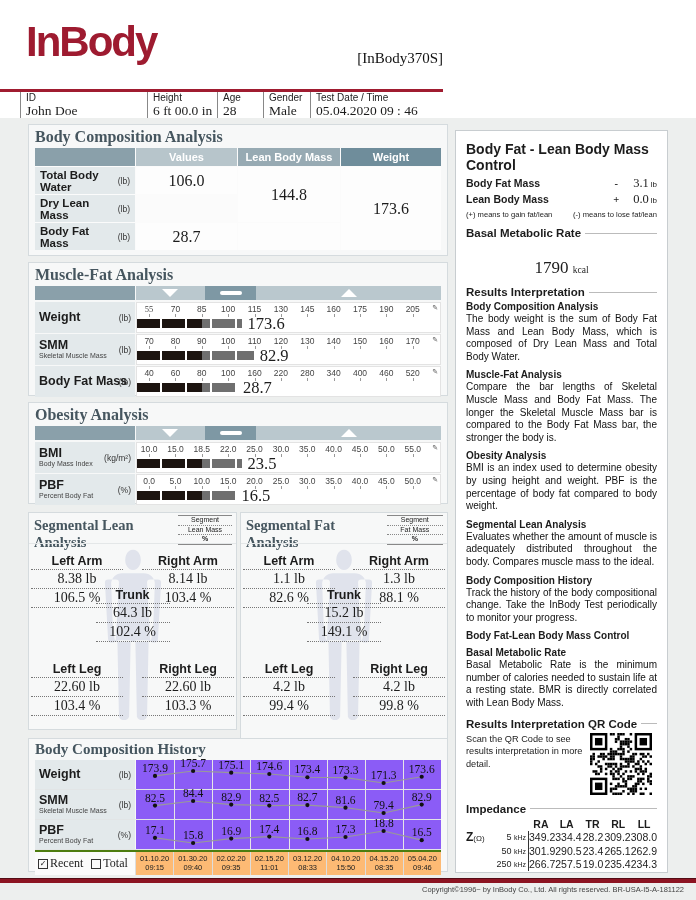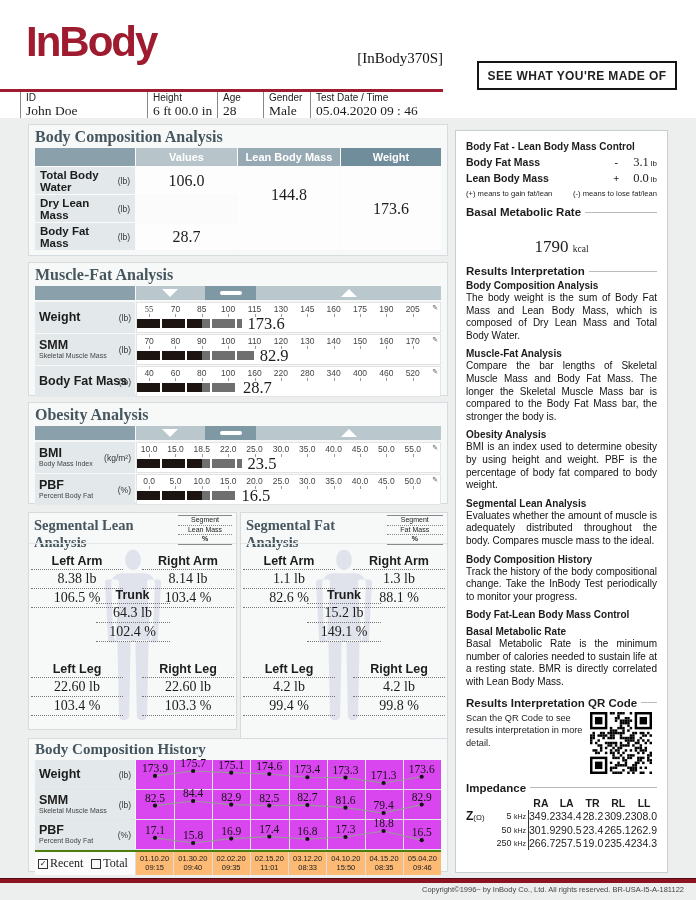--- a/index.html
+++ b/index.html
@@ -74,36 +74,36 @@
   .pname{font-size:12.5px;font-weight:bold;border-bottom:1px dotted #777;padding-bottom:1px}
   .pval,.ppct{font-family:"Liberation Serif",serif;font-size:14px;
               border-bottom:1px dotted #777;padding:1px 0}
   .p-la{left:2px;top:10px;width:92px}.p-ra{right:2px;top:10px;width:92px}
   .p-tr{left:50%;margin-left:-37px;top:44px;width:74px}
   .p-ll{left:2px;top:118px;width:92px}.p-rl{right:2px;top:118px;width:92px}
   
   .h-row{display:flex;height:29px;margin:0 6px;border-bottom:1px solid #e2e5e6}
   .h-label{width:100px;background:#e3e9eb;margin-right:1px;position:relative;
            display:flex;flex-direction:column;justify-content:center;padding:0 4px;box-sizing:border-box}
-  .h-chart{flex:1;background:#d946ef;position:relative}
+  .h-chart{flex:1;background:#8b5cf6;position:relative}
   .h-grid{position:absolute;top:0;bottom:0;width:1px;background:#e6e6e6}
   .h-svg{position:absolute;left:0;top:0;overflow:visible}
   .dates-row{display:flex;height:23px;margin:0 6px;border-top:2px solid #4d7c0f;background:#fdba74}
   .d-label{width:100px;background:#fbfbfb;display:flex;align-items:center;gap:8px;
            padding-left:3px;box-sizing:border-box;font-family:"Liberation Serif",serif;font-size:12px}
   .cbx{display:inline-flex;align-items:center;gap:2px}
   .cbx .box{width:8px;height:8px;border:1px solid #333;display:inline-flex;
             align-items:center;justify-content:center;font-size:8px;line-height:8px}
   .cbx .box.checked::before{content:"✓"}
   .d-cell{flex:1;border-left:1px solid #ddd;text-align:center;font-size:7.5px;line-height:9px;
           padding-top:2px;color:#222}
   
   #rightcol{position:absolute;left:455px;top:130px;width:213px;height:743px;background:#fff;
             border:1px solid #c8cdd0;box-sizing:border-box;padding:10px 10px 0 10px}
-  .r-h1{font-size:10px;font-weight:bold;margin-bottom:3px}
+  .r-h1{font-size:14px;font-weight:bold;margin-bottom:3px}
   .rule-h{display:flex;align-items:center;gap:4px;font-size:11.5px;font-weight:bold;margin:8px 0 3px 0}
   .rule-h::after{content:"";flex:1;height:1px;background:#bbb}
   .ctl-row{display:flex;align-items:baseline;font-size:10.5px;font-weight:bold;line-height:15px}
   .ctl-row .sign{width:34px;text-align:center;font-family:"Liberation Serif",serif;font-weight:bold}
   .ctl-row .cval{font-family:"Liberation Serif",serif;font-size:12.5px;font-weight:normal}
   .ctl-row .cunit{font-size:8px;font-weight:normal;margin-left:2px}
   .ctl-row .clabel{flex:1}
   .ctl-note{font-size:7.6px;color:#222;display:flex;justify-content:space-between;margin-top:2px}
   .bmr-val{text-align:center;font-family:"Liberation Serif",serif;font-size:17px;margin:19px 0 2px 0}
   .bmr-val .u{font-size:9.5px}
@@ -125,21 +125,20 @@
            border-top:1.5px solid #530c15}
   #copyright{position:absolute;right:12px;top:885px;font-size:7.5px;color:#444}
 </style>
 </head>
 <body>
 
 <div id="header">
   <div id="logo">InBody</div>
   <div id="model">[InBody370S]</div>
   <div id="redline"></div>
-  <div id="tagline">SEE WHAT YOU'RE MADE OF</div>
   <div id="idbar">
       <div class="idf" style="width: 127px;">
         <div class="lbl">ID</div>
         <div class="val">John Doe</div>
       </div>
       <div class="idf" style="width: 70px;">
         <div class="lbl">Height</div>
         <div class="val">6 ft 00.0 in</div>
       </div>
       <div class="idf" style="width: 46px;">

